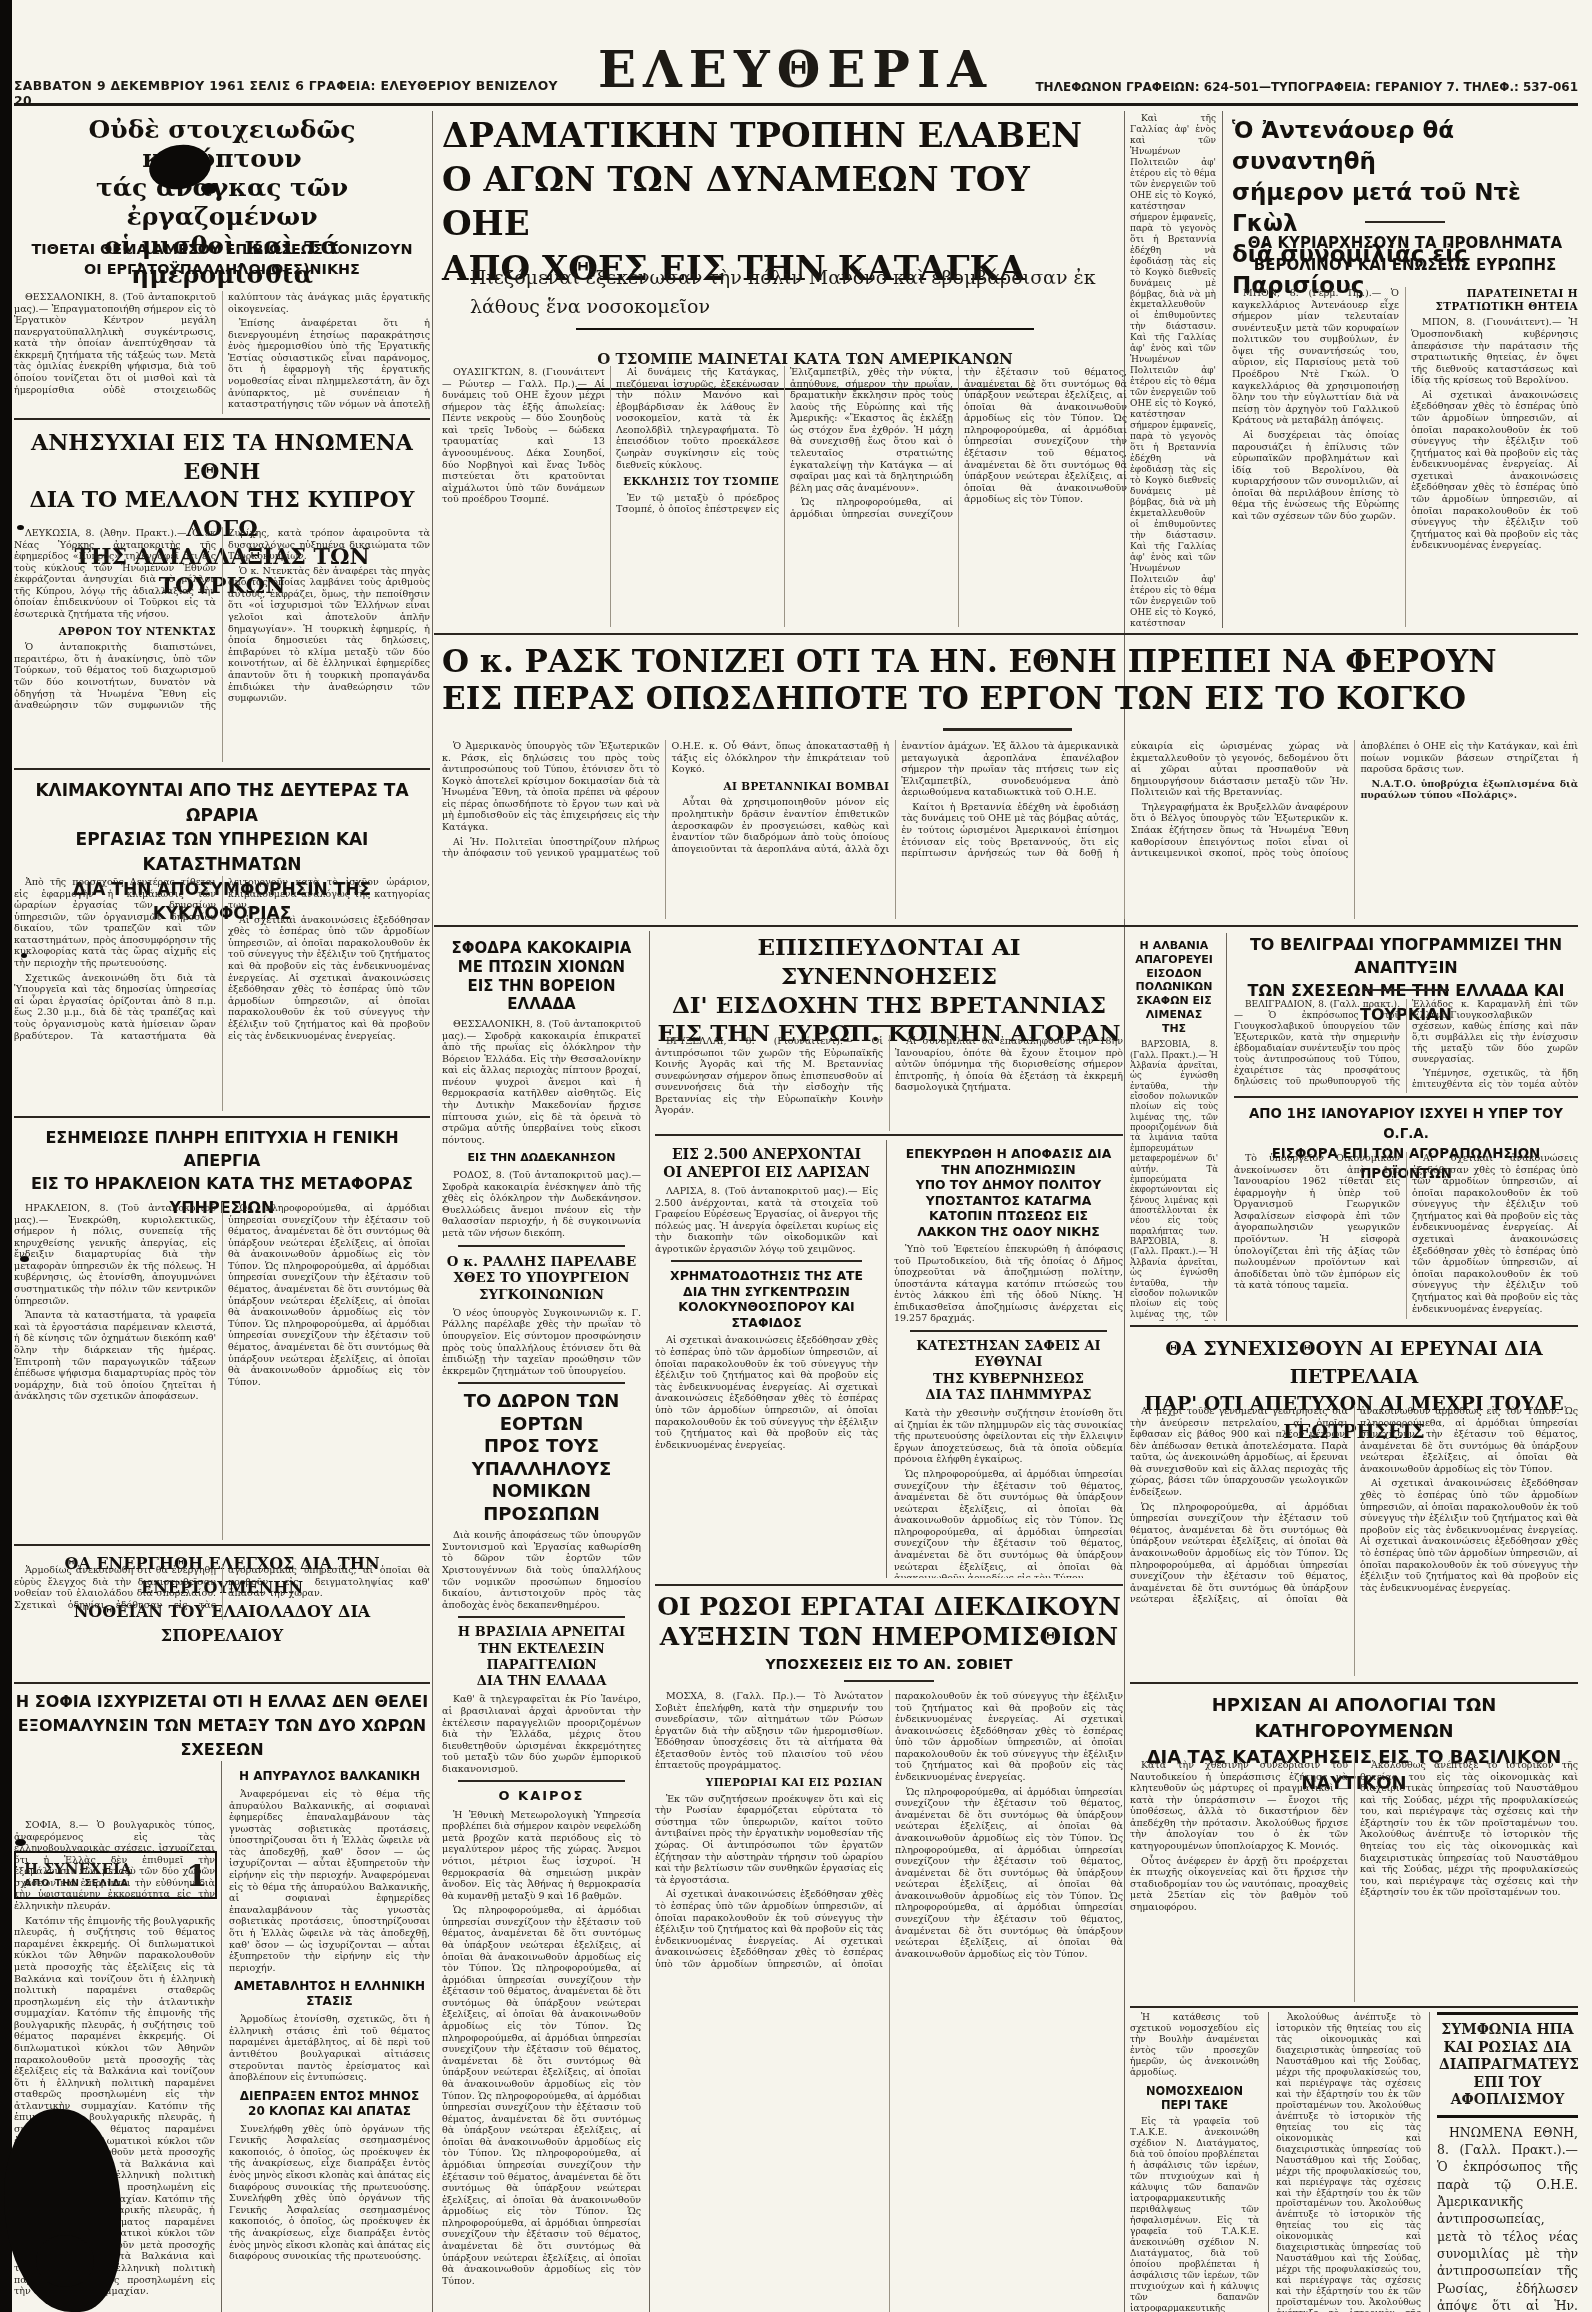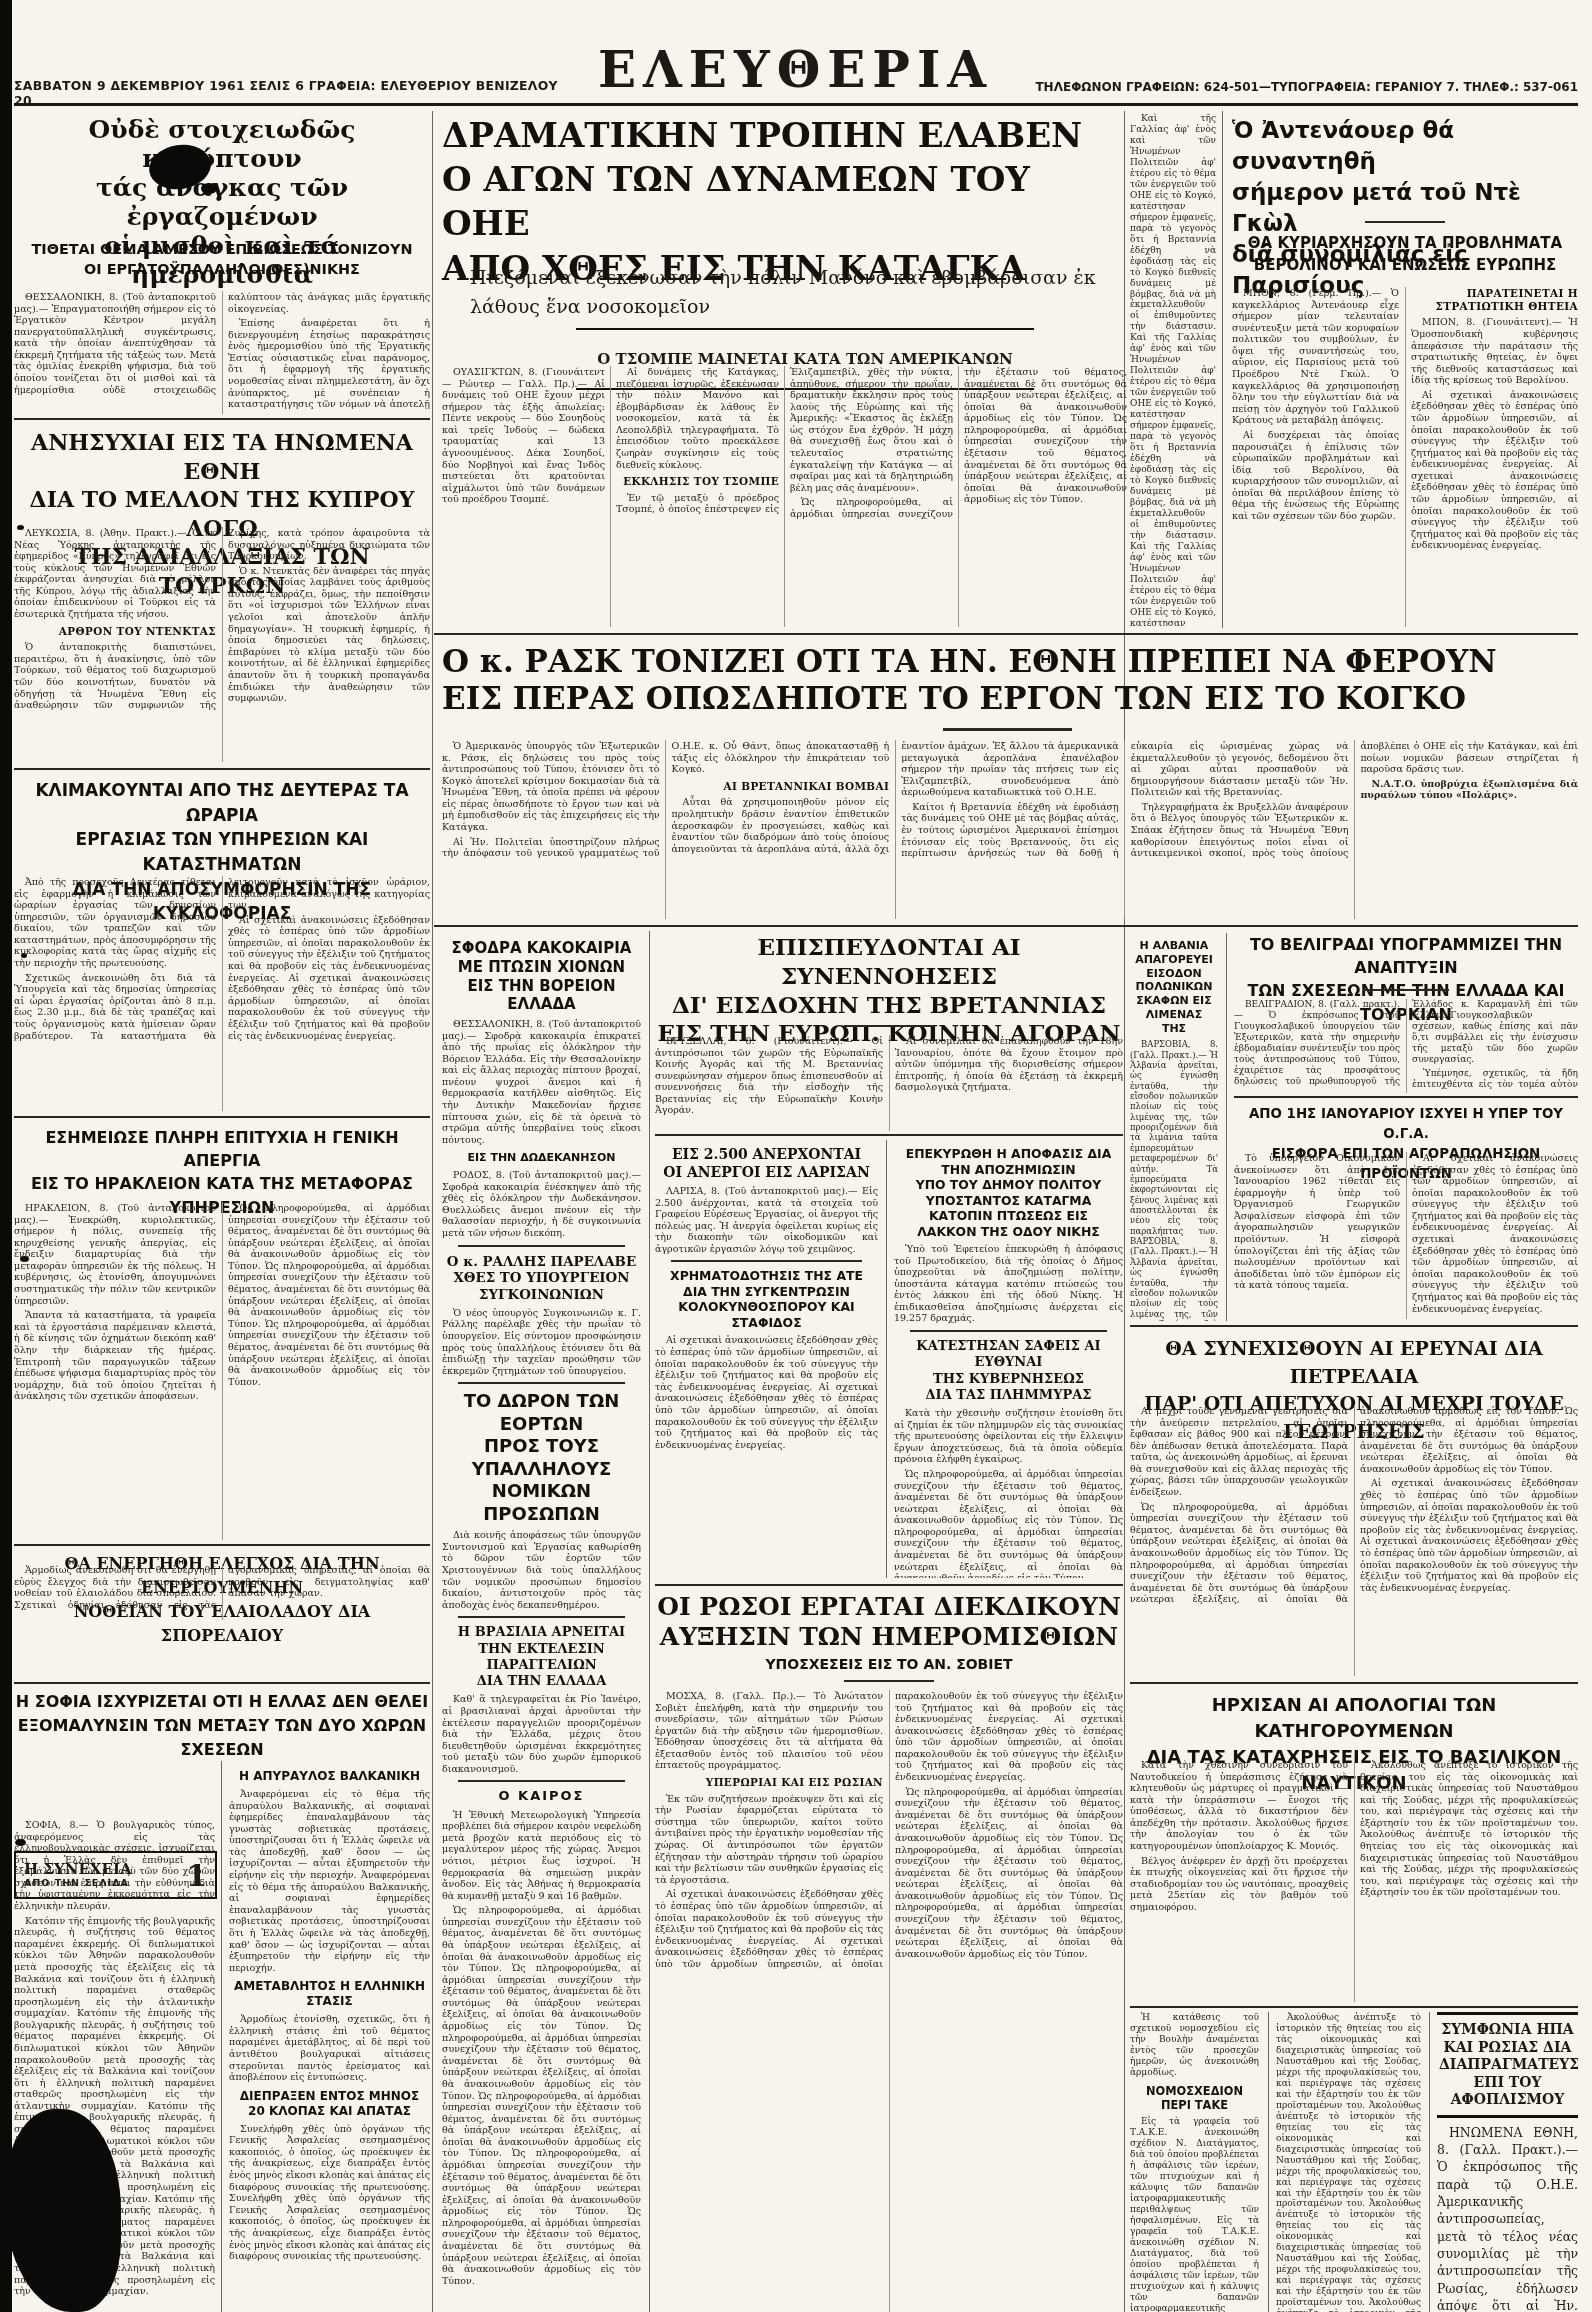--- a/index.html
+++ b/index.html
@@ -268,21 +268,21 @@
   <p>Αἱ μέχρι τοῦδε γενόμεναι γεωτρήσεις διὰ τὴν ἀνεύρεσιν πετρελαίου, αἱ ὁποῖαι ἔφθασαν εἰς βάθος 900 καὶ πλέον μέτρων, δὲν ἀπέδωσαν θετικὰ ἀποτελέσματα. Παρὰ ταῦτα, ὡς ἀνεκοινώθη ἁρμοδίως, αἱ ἔρευναι θὰ συνεχισθοῦν καὶ εἰς ἄλλας περιοχὰς τῆς χώρας, βάσει τῶν ὑπαρχουσῶν γεωλογικῶν ἐνδείξεων.</p>
   <p>Ὡς πληροφορούμεθα, αἱ ἁρμόδιαι ὑπηρεσίαι συνεχίζουν τὴν ἐξέτασιν τοῦ θέματος, ἀναμένεται δὲ ὅτι συντόμως θὰ ὑπάρξουν νεώτεραι ἐξελίξεις, αἱ ὁποῖαι θὰ ἀνακοινωθοῦν ἁρμοδίως εἰς τὸν Τύπον. Ὡς πληροφορούμεθα, αἱ ἁρμόδιαι ὑπηρεσίαι συνεχίζουν τὴν ἐξέτασιν τοῦ θέματος, ἀναμένεται δὲ ὅτι συντόμως θὰ ὑπάρξουν νεώτεραι ἐξελίξεις, αἱ ὁποῖαι θὰ ἀνακοινωθοῦν ἁρμοδίως εἰς τὸν Τύπον. Ὡς πληροφορούμεθα, αἱ ἁρμόδιαι ὑπηρεσίαι συνεχίζουν τὴν ἐξέτασιν τοῦ θέματος, ἀναμένεται δὲ ὅτι συντόμως θὰ ὑπάρξουν νεώτεραι ἐξελίξεις, αἱ ὁποῖαι θὰ ἀνακοινωθοῦν ἁρμοδίως εἰς τὸν Τύπον.</p>
   <p>Αἱ σχετικαὶ ἀνακοινώσεις ἐξεδόθησαν χθὲς τὸ ἑσπέρας ὑπὸ τῶν ἁρμοδίων ὑπηρεσιῶν, αἱ ὁποῖαι παρακολουθοῦν ἐκ τοῦ σύνεγγυς τὴν ἐξέλιξιν τοῦ ζητήματος καὶ θὰ προβοῦν εἰς τὰς ἐνδεικνυομένας ἐνεργείας. Αἱ σχετικαὶ ἀνακοινώσεις ἐξεδόθησαν χθὲς τὸ ἑσπέρας ὑπὸ τῶν ἁρμοδίων ὑπηρεσιῶν, αἱ ὁποῖαι παρακολουθοῦν ἐκ τοῦ σύνεγγυς τὴν ἐξέλιξιν τοῦ ζητήματος καὶ θὰ προβοῦν εἰς τὰς ἐνδεικνυομένας ἐνεργείας.</p>
 </div>
 
 <div class="hr" style="left:1130px;top:1682px;width:448px"></div>
 <div class="abs hl sans ctr" style="left:1130px;top:1692px;width:448px;font-size:18px;line-height:1.45">ΗΡΧΙΣΑΝ ΑΙ ΑΠΟΛΟΓΙΑΙ ΤΩΝ ΚΑΤΗΓΟΡΟΥΜΕΝΩΝ
 ΔΙΑ ΤΑΣ ΚΑΤΑΧΡΗΣΕΙΣ ΕΙΣ ΤΟ ΒΑΣΙΛΙΚΟΝ ΝΑΥΤΙΚΟΝ</div>
 <div class="abs bt c2" style="left:1130px;top:1759px;width:448px;height:243px">
   <p>Κατὰ τὴν χθεσινὴν συνεδρίασιν τοῦ Ναυτοδικείου ἡ ὑπεράσπισις ἐζήτησε νὰ κλητευθοῦν ὡς μάρτυρες οἱ πραγματικοὶ — κατὰ τὴν ὑπεράσπισιν — ἔνοχοι τῆς ὑποθέσεως, ἀλλὰ τὸ δικαστήριον δὲν ἀπεδέχθη τὴν πρότασιν. Ἀκολούθως ἤρχισε τὴν ἀπολογίαν του ὁ ἐκ τῶν κατηγορουμένων ὑποπλοίαρχος Κ. Μονιός.</p>
-  <p>Βέλγος ἀνέφερεν ἐν ἀρχῇ ὅτι προέρχεται ἐκ πτωχῆς οἰκογενείας καὶ ὅτι ἤρχισε τὴν σταδιοδρομίαν του ὡς ναυτόπαις, προαχθεὶς μετὰ 25ετίαν εἰς τὸν βαθμὸν τοῦ σημαιοφόρου.</p>
+  <p>Οὗτος ἀνέφερεν ἐν ἀρχῇ ὅτι προέρχεται ἐκ πτωχῆς οἰκογενείας καὶ ὅτι ἤρχισε τὴν σταδιοδρομίαν του ὡς ναυτόπαις, προαχθεὶς μετὰ 25ετίαν εἰς τὸν βαθμὸν τοῦ σημαιοφόρου.</p>
   <p>Ἀκολούθως ἀνέπτυξε τὸ ἱστορικὸν τῆς θητείας του εἰς τὰς οἰκονομικὰς καὶ διαχειριστικὰς ὑπηρεσίας τοῦ Ναυστάθμου καὶ τῆς Σούδας, μέχρι τῆς προφυλακίσεώς του, καὶ περιέγραψε τὰς σχέσεις καὶ τὴν ἐξάρτησίν του ἐκ τῶν προϊσταμένων του. Ἀκολούθως ἀνέπτυξε τὸ ἱστορικὸν τῆς θητείας του εἰς τὰς οἰκονομικὰς καὶ διαχειριστικὰς ὑπηρεσίας τοῦ Ναυστάθμου καὶ τῆς Σούδας, μέχρι τῆς προφυλακίσεώς του, καὶ περιέγραψε τὰς σχέσεις καὶ τὴν ἐξάρτησίν του ἐκ τῶν προϊσταμένων του.</p>
 </div>
 <div class="hr" style="left:1130px;top:2006px;width:448px"></div>
 
 <div class="abs bt stack" style="left:1130px;top:2012px;width:129px;height:300px;font-size:9px">
   <p>Ἡ κατάθεσις τοῦ σχετικοῦ νομοσχεδίου εἰς τὴν Βουλὴν ἀναμένεται ἐντὸς τῶν προσεχῶν ἡμερῶν, ὡς ἀνεκοινώθη ἁρμοδίως.</p>
   <h3 class="sans" style="font-size:11.4px">ΝΟΜΟΣΧΕΔΙΟΝ
 ΠΕΡΙ ΤΑΚΕ</h3>
   <p>Εἰς τὰ γραφεῖα τοῦ Τ.Α.Κ.Ε. ἀνεκοινώθη σχέδιον Ν. Διατάγματος, διὰ τοῦ ὁποίου προβλέπεται ἡ ἀσφάλισις τῶν ἱερέων, τῶν πτυχιούχων καὶ ἡ κάλυψις τῶν δαπανῶν ἰατροφαρμακευτικῆς περιθάλψεως τῶν ἠσφαλισμένων. Εἰς τὰ γραφεῖα τοῦ Τ.Α.Κ.Ε. ἀνεκοινώθη σχέδιον Ν. Διατάγματος, διὰ τοῦ ὁποίου προβλέπεται ἡ ἀσφάλισις τῶν ἱερέων, τῶν πτυχιούχων καὶ ἡ κάλυψις τῶν δαπανῶν ἰατροφαρμακευτικῆς περιθάλψεως τῶν ἠσφαλισμένων.</p>
 </div>

